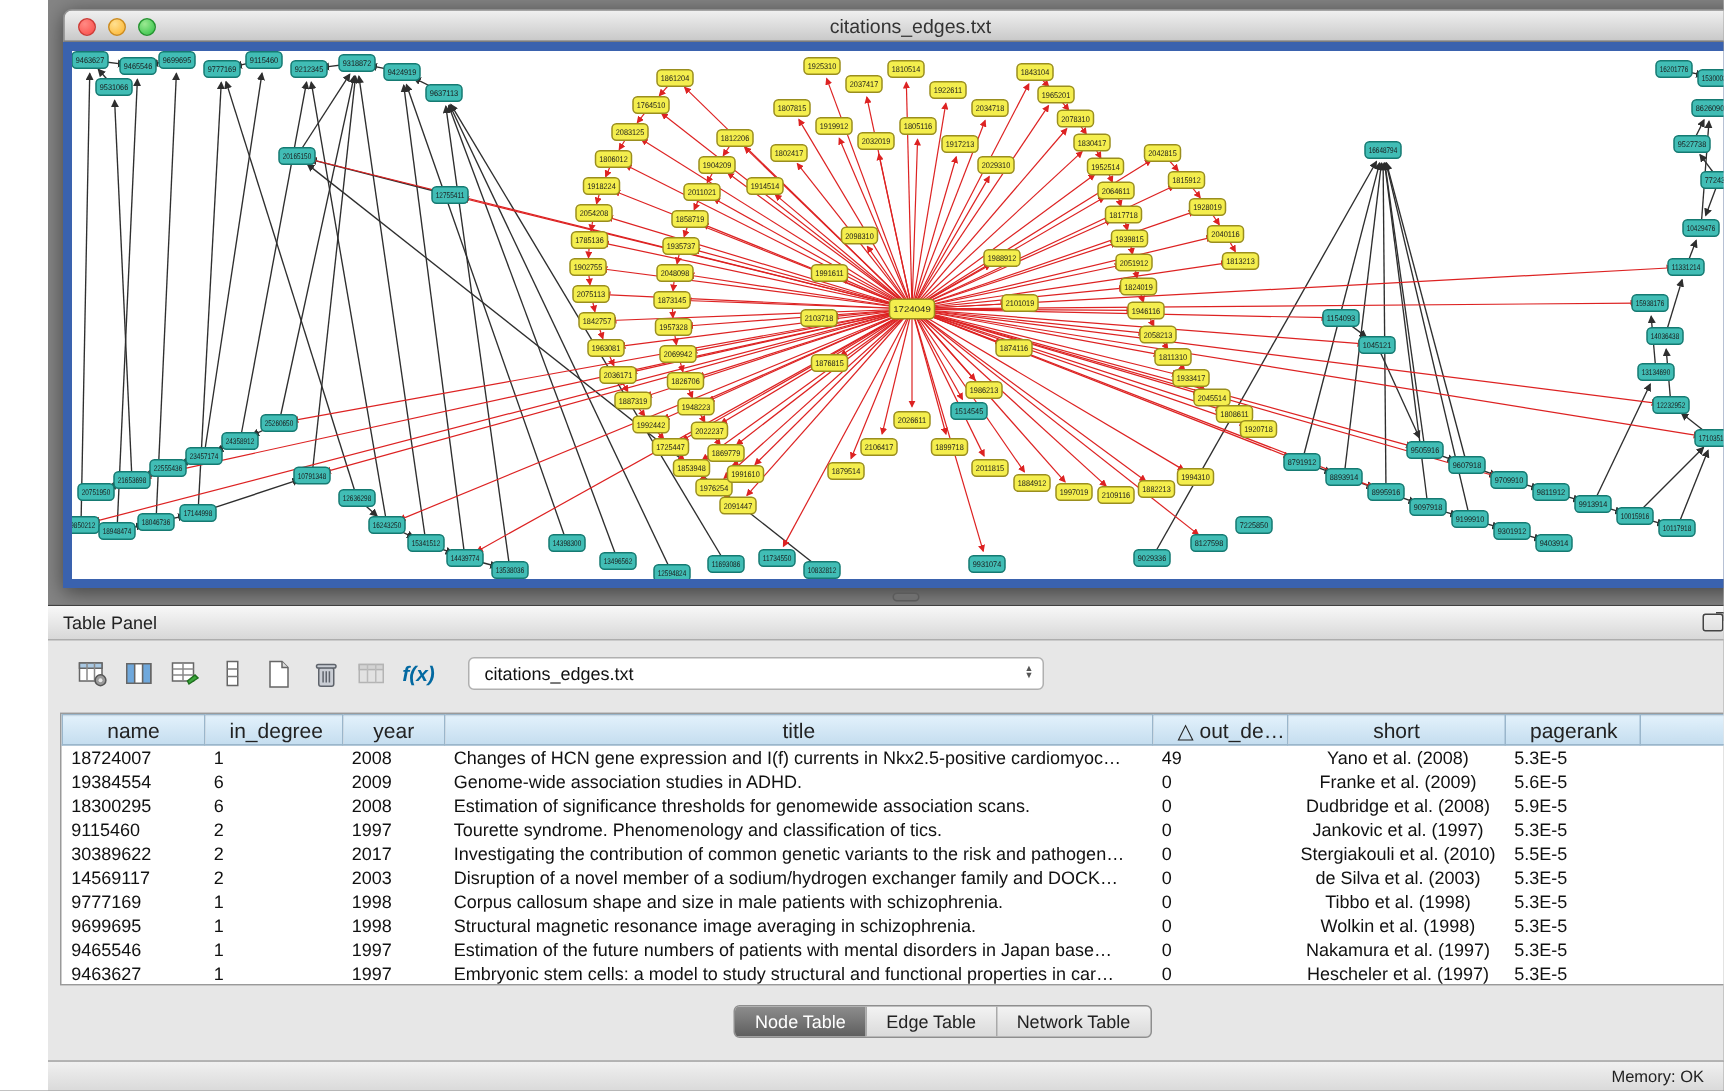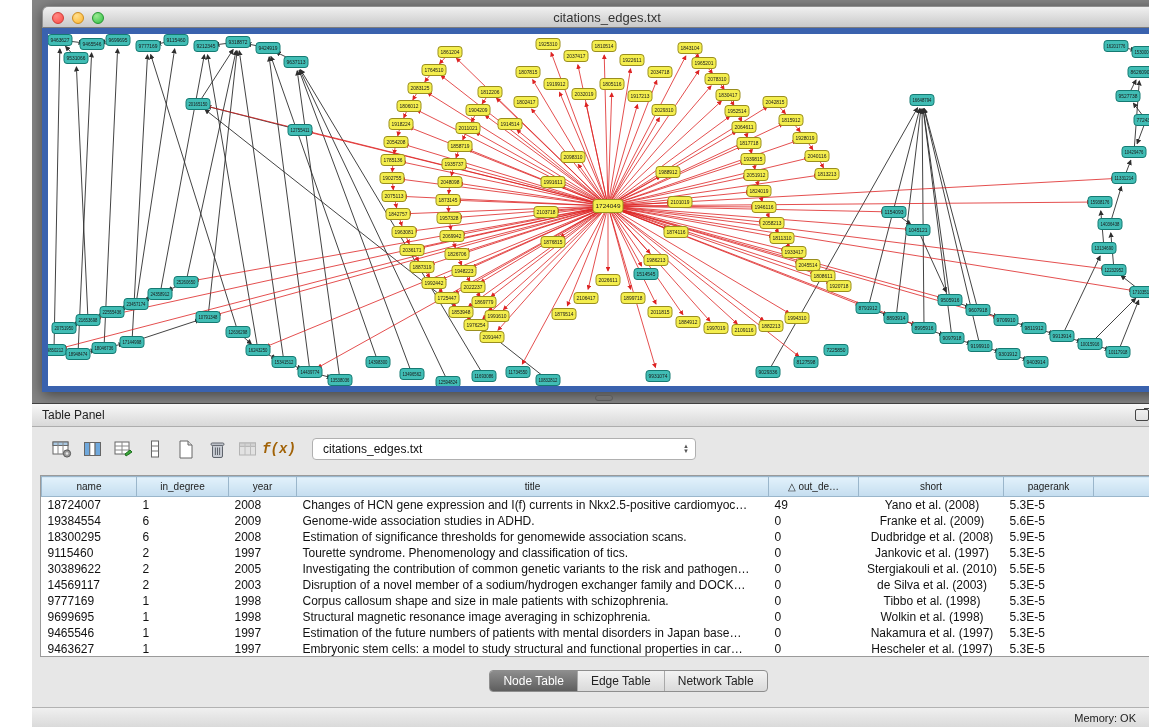--- a/index.html
+++ b/index.html
@@ -29,28 +29,28 @@
   
   .panel{position:absolute;left:0;top:403px;width:1149px;height:304px;background:#e7e7e7;border-top:1px solid #404040;box-sizing:border-box;}
   .panel-header{height:22px;background:linear-gradient(#f8f8f8,#d8d8d8);border-bottom:1px solid #adadad;display:flex;align-items:center;padding:0 10px;font-size:12px;color:#222;}
   .header-actions{margin-left:auto;display:flex;align-items:center;gap:10px;}
   .float-ic{width:12px;height:10px;border:1.5px solid #444;border-radius:2px;display:inline-block;position:relative;}
   .float-ic::after{content:"";position:absolute;right:-2px;top:-2px;width:5px;height:5px;border-top:1.5px solid #444;border-right:1.5px solid #444;}
   .close-x{font-size:14px;font-weight:bold;color:#222;line-height:1;cursor:default;}
 
   .toolbar{height:44px;display:flex;align-items:center;padding-left:16px;}
   .tool-btn{width:28px;height:26px;display:flex;align-items:center;justify-content:center;border-radius:4px;margin-right:3px;}
-  .fx{font-family:Liberation Mono, monospace;font-style:italic;font-weight:bold;font-size:14px;color:#a16207;text-align:center;}
+  .fx{font-family:Liberation Sans, sans-serif;font-style:italic;font-weight:bold;font-size:14px;color:#0369a1;text-align:center;}
   .dropdown{margin-left:16px;width:384px;height:22px;background:#fff;border:1px solid #b0b0b0;border-radius:4px;display:flex;align-items:center;padding:0 6px 0 10px;font-size:12px;color:#111;box-sizing:border-box;}
   .stepper{margin-left:auto;display:flex;flex-direction:column;align-items:center;color:#555;}
   .stepper span{font-size:6px;line-height:5px;}
 
   .table-wrap{margin:4px 8px 0 8px;height:182px;background:#fff;border:1px solid #9a9a9a;display:flex;overflow:hidden;box-sizing:border-box;}
   table.dt{border-collapse:collapse;table-layout:fixed;width:1118px;}
-  table.dt th{height:19px;background:linear-gradient(#e2f1fb,#c4ddef);border:1px solid #9ab6cb;font-size:10px;font-weight:normal;color:#222;text-align:center;padding:0 16px;overflow:hidden;white-space:nowrap;}
+  table.dt th{height:19px;background:linear-gradient(#e2f1fb,#c4ddef);border:1px solid #9ab6cb;font-size:14px;font-weight:normal;color:#222;text-align:center;padding:0 16px;overflow:hidden;white-space:nowrap;}
   table.dt td{height:16px;font-size:12px;color:#111;padding:0 4px 0 6px;white-space:nowrap;overflow:hidden;}
   td.c-short{text-align:center;}
   .vscroll{width:15px;background:#fafafa;border-left:1px solid #cfcfcf;position:relative;}
   .vthumb{position:absolute;top:2px;left:2px;width:10px;height:52px;border-radius:5px;background:#b7b7b7;}
 
   .tabs{display:flex;justify-content:center;margin-top:13px;padding-left:44px;}
   .seg{display:inline-flex;border:1px solid #8e8e8e;border-radius:4px;overflow:hidden;background:linear-gradient(#f3f3f3,#dadada);}
   .seg .tab{padding:3px 13px;font-size:12px;color:#222;border:none;background:transparent;border-left:1px solid #a9a9a9;font-family:"Liberation Sans",sans-serif;}
   .seg .tab:first-child{border-left:none;}
   .seg .tab.active{background:linear-gradient(#8d8d8d,#5e5e5e);color:#fff;}
@@ -1088,21 +1088,21 @@
     <td class="c-title">Tourette syndrome. Phenomenology and classification of tics.</td>
     <td class="c-out">0</td>
     <td class="c-short">Jankovic et al. (1997)</td>
     <td class="c-pr">5.3E-5</td>
     <td class="c-fill"></td>
   </tr>
 
   <tr>
     <td class="c-name">30389622</td>
     <td class="c-in">2</td>
-    <td class="c-year">2005</td>
+    <td class="c-year">2017</td>
     <td class="c-title">Investigating the contribution of common genetic variants to the risk and pathogen…</td>
     <td class="c-out">0</td>
     <td class="c-short">Stergiakouli et al. (2010)</td>
     <td class="c-pr">5.5E-5</td>
     <td class="c-fill"></td>
   </tr>
 
   <tr>
     <td class="c-name">14569117</td>
     <td class="c-in">2</td>

